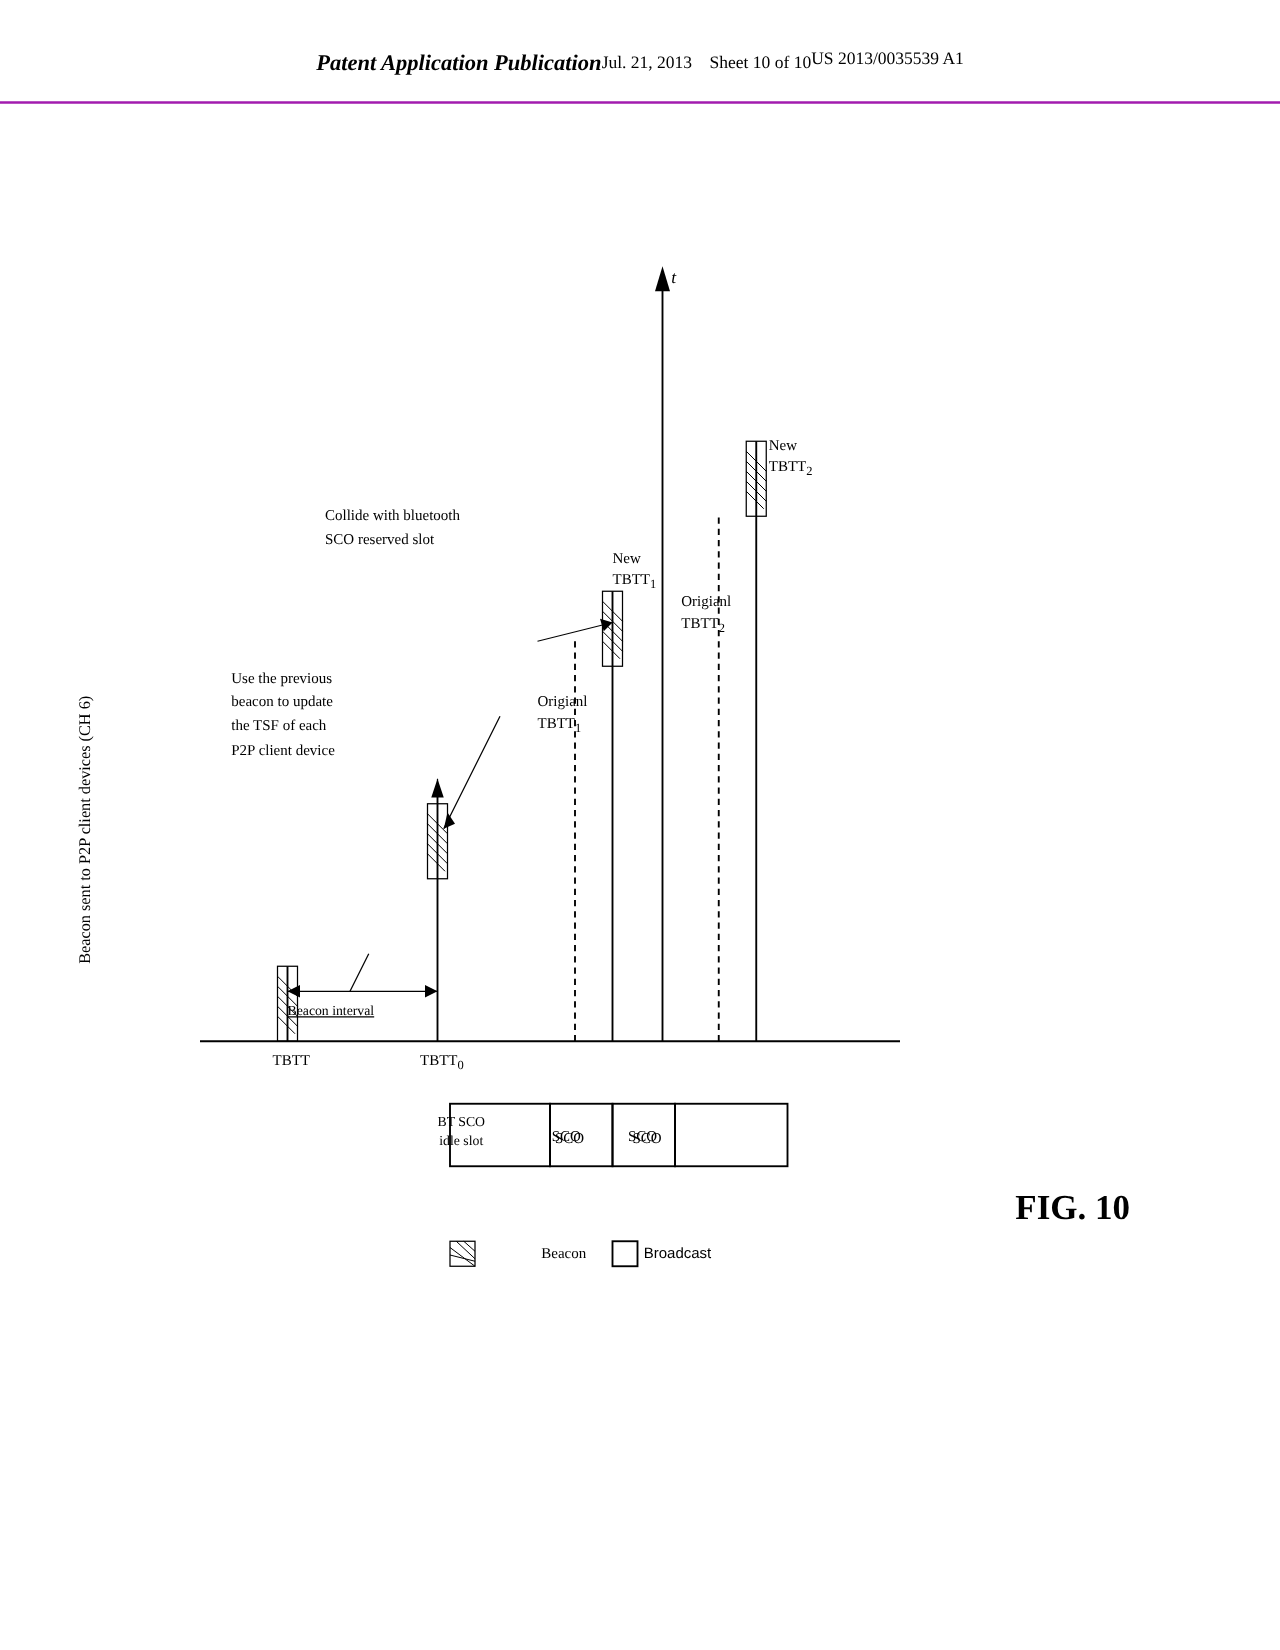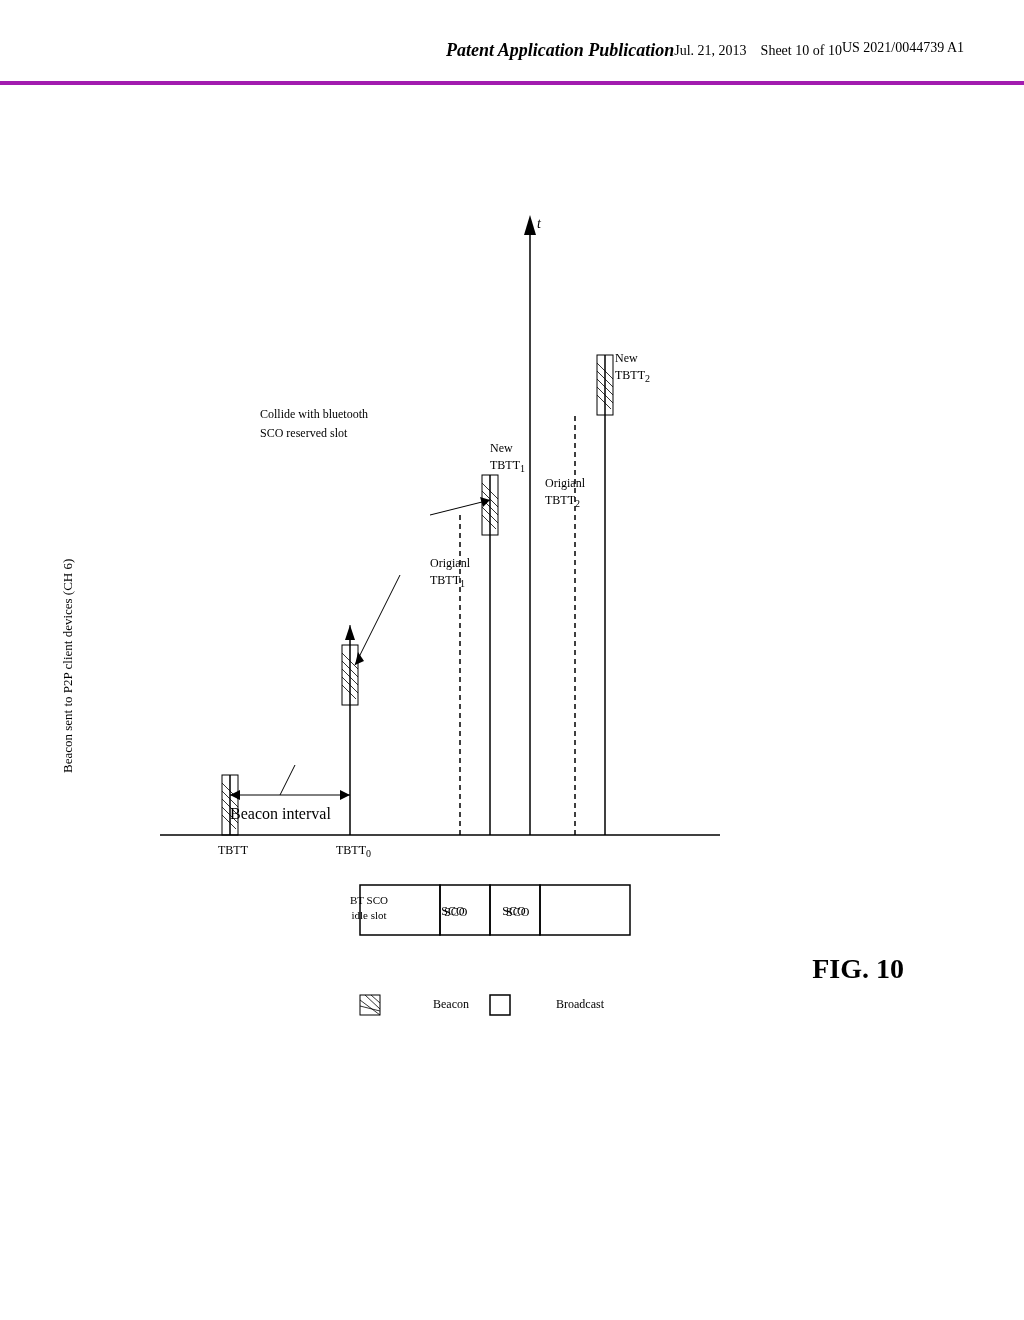--- a/index.html
+++ b/index.html
@@ -15,24 +15,24 @@
     .page {
       width: 1024px;
       min-height: 1320px;
       background: #fff;
       position: relative;
     }
 
     
     .header {
       display: flex;
-      justify-content: flex-end;
+      justify-content: center;
       align-items: flex-start;
       padding: 40px 60px 20px 60px;
-      border-bottom: 4px solid #a21caf;
+      border-bottom: 2px solid #a21caf;
     }
     .header-left {
       font-size: 18px;
       font-weight: bold;
       font-style: italic;
     }
     .header-center {
       font-size: 14px;
       text-align: center;
       line-height: 1.5;
@@ -70,21 +70,21 @@
 <body>
 
 <div class="page">
 
   <div class="header">
     <div class="header-left">Patent Application Publication</div>
     <div class="header-center">
       <span>Jul. 21, 2013</span>&nbsp;&nbsp;&nbsp;
       <span>Sheet 10 of 10</span>
     </div>
-    <div class="header-right">US 2021/0044739 A1</div>
+    <div class="header-right">US 2013/0035539 A1</div>
   </div>
 
   <div class="diagram-area">
 
     <svg class="diagram-svg" viewBox="0 0 1024 1150" xmlns="http://www.w3.org/2000/svg">
 
       <line x1="160" y1="750" x2="720" y2="750" stroke="#000" stroke-width="1.5"></line>
 
       <line x1="530" y1="750" x2="530" y2="140" stroke="#000" stroke-width="1.5"></line>
 
@@ -164,26 +164,32 @@
       <line x1="371" y1="910" x2="380" y2="918" stroke="#000" stroke-width="0.8"></line>
 
       <rect x="490" y="910" width="20" height="20" fill="none" stroke="#000" stroke-width="1.5"></rect>
 
       <line x1="280" y1="710" x2="295" y2="680" stroke="#000" stroke-width="1"></line>
 
     </svg>
 
     <div style="position:absolute; left:68px; top:680px; transform:rotate(-90deg); transform-origin:left center; font-size:13px; font-family:'Times New Roman',serif; white-space:nowrap;">Beacon sent to P2P client devices (CH 6)</div>
 
-    <div style="position:absolute; left:230px; top:720px; font-size:16px; font-family:'Times New Roman',serif; white-space:nowrap;">Beacon interval</div>
+    <div style="position:absolute; left:230px; top:720px; font-size:11px; font-family:'Times New Roman',serif; white-space:nowrap;text-decoration:underline;">Beacon interval</div>
 
     <div style="position:absolute; left:218px; top:758px; font-size:12px; font-family:'Times New Roman',serif;">TBTT</div>
 
     <div style="position:absolute; left:336px; top:758px; font-size:12px; font-family:'Times New Roman',serif;">TBTT<sub>0</sub></div>
 
+    <div style="position:absolute; left:185px; top:450px; font-size:12px; font-family:'Times New Roman',serif; line-height:1.6;">
+      <div>Use the previous</div>
+      <div>beacon to update</div>
+      <div>the TSF of each</div>
+      <div>P2P client device</div>
+    </div>
 
     <div style="position:absolute; left:260px; top:320px; font-size:12px; font-family:'Times New Roman',serif; line-height:1.6;">
       <div>Collide with bluetooth</div>
       <div>SCO reserved slot</div>
     </div>
 
     <div style="position:absolute; left:430px; top:470px; font-size:12px; font-family:'Times New Roman',serif; line-height:1.4;">
       <div>Origianl</div>
       <div>TBTT<sub>1</sub></div>
     </div>
@@ -205,19 +211,19 @@
 
     <div style="position:absolute; left:350px; top:808px; font-size:11px; font-family:'Times New Roman',serif; line-height:1.4; text-align:center;">
       <div>BT SCO</div>
       <div>idle slot</div>
     </div>
 
     <div style="position:absolute; left:444px; top:820px; font-size:12px; font-family:'Times New Roman',serif;">SCO</div>
     <div style="position:absolute; left:506px; top:820px; font-size:12px; font-family:'Times New Roman',serif;">SCO</div>
 
     <div style="position:absolute; left:385px; top:912px; font-size:12px; font-family:'Times New Roman',serif;margin-left:48px;">Beacon</div>
-    <div style="position:absolute; left:515px; top:912px; font-size:12px; font-family:Liberation Serif, serif;margin-left:41px;">Broadcast</div>
+    <div style="position:absolute; left:515px; top:912px; font-size:12px; font-family:Liberation Sans, sans-serif;">Broadcast</div>
 
     <div class="fig-label" style="right:120px; bottom:250px;margin-top:33px;">FIG. 10</div>
 
   </div>
 
 </div>
 
 </body></html>

